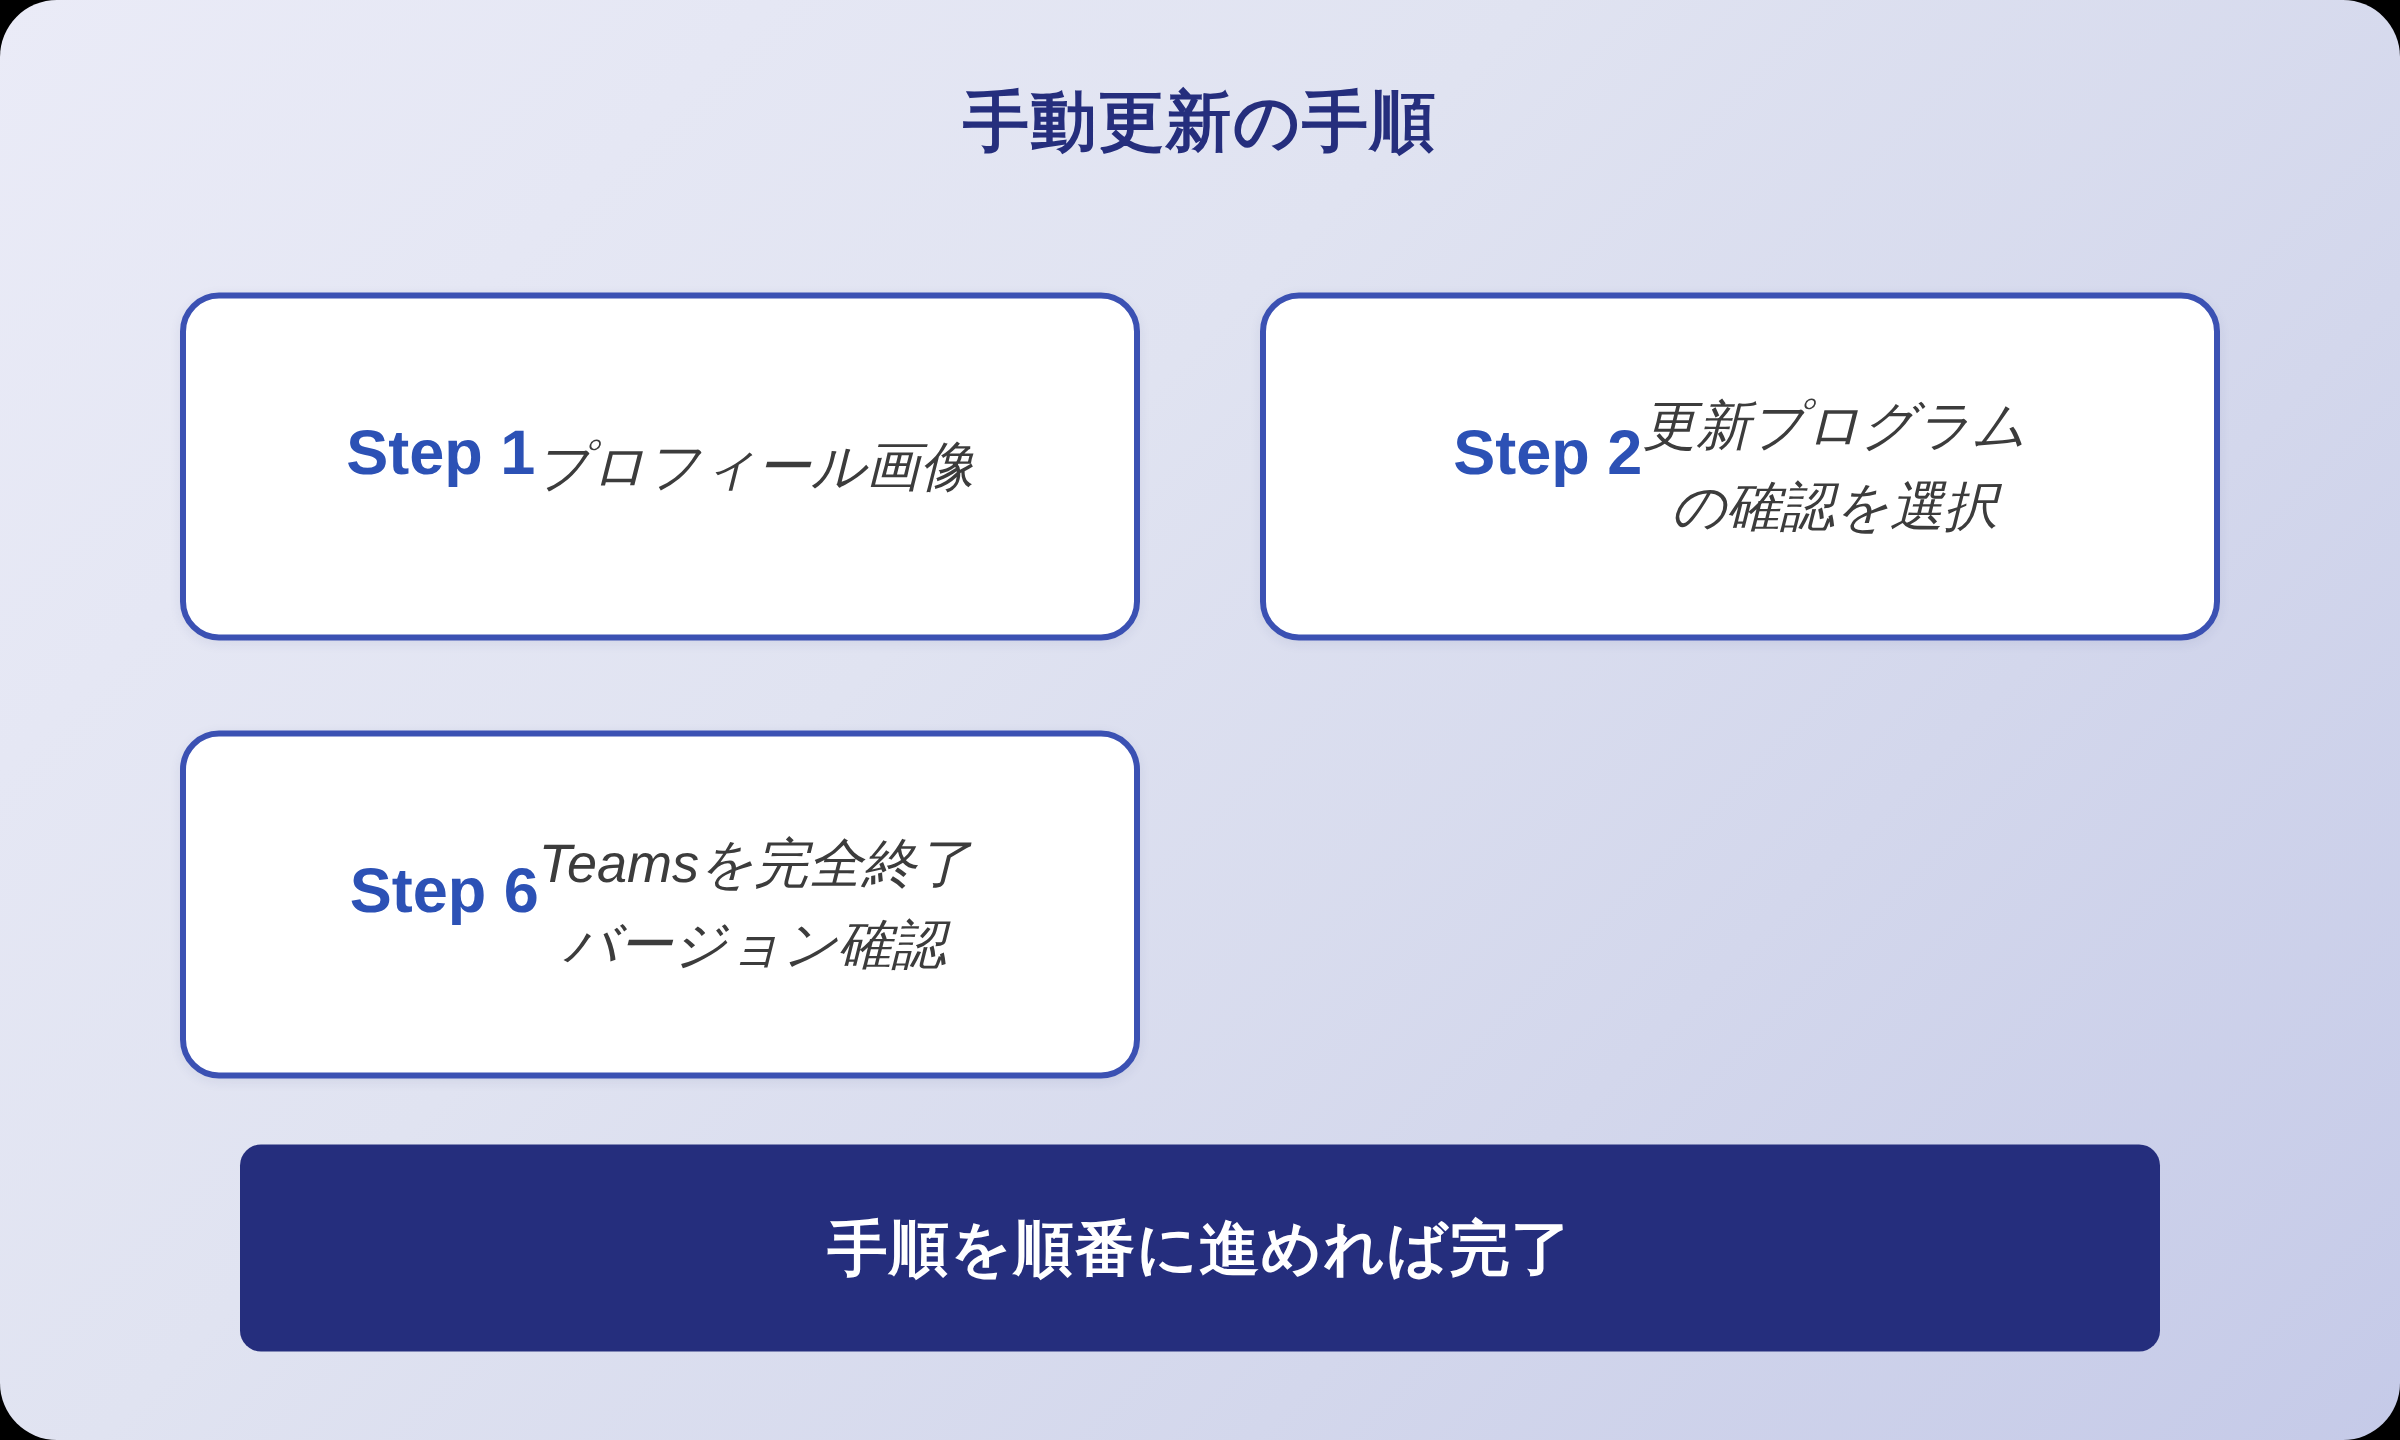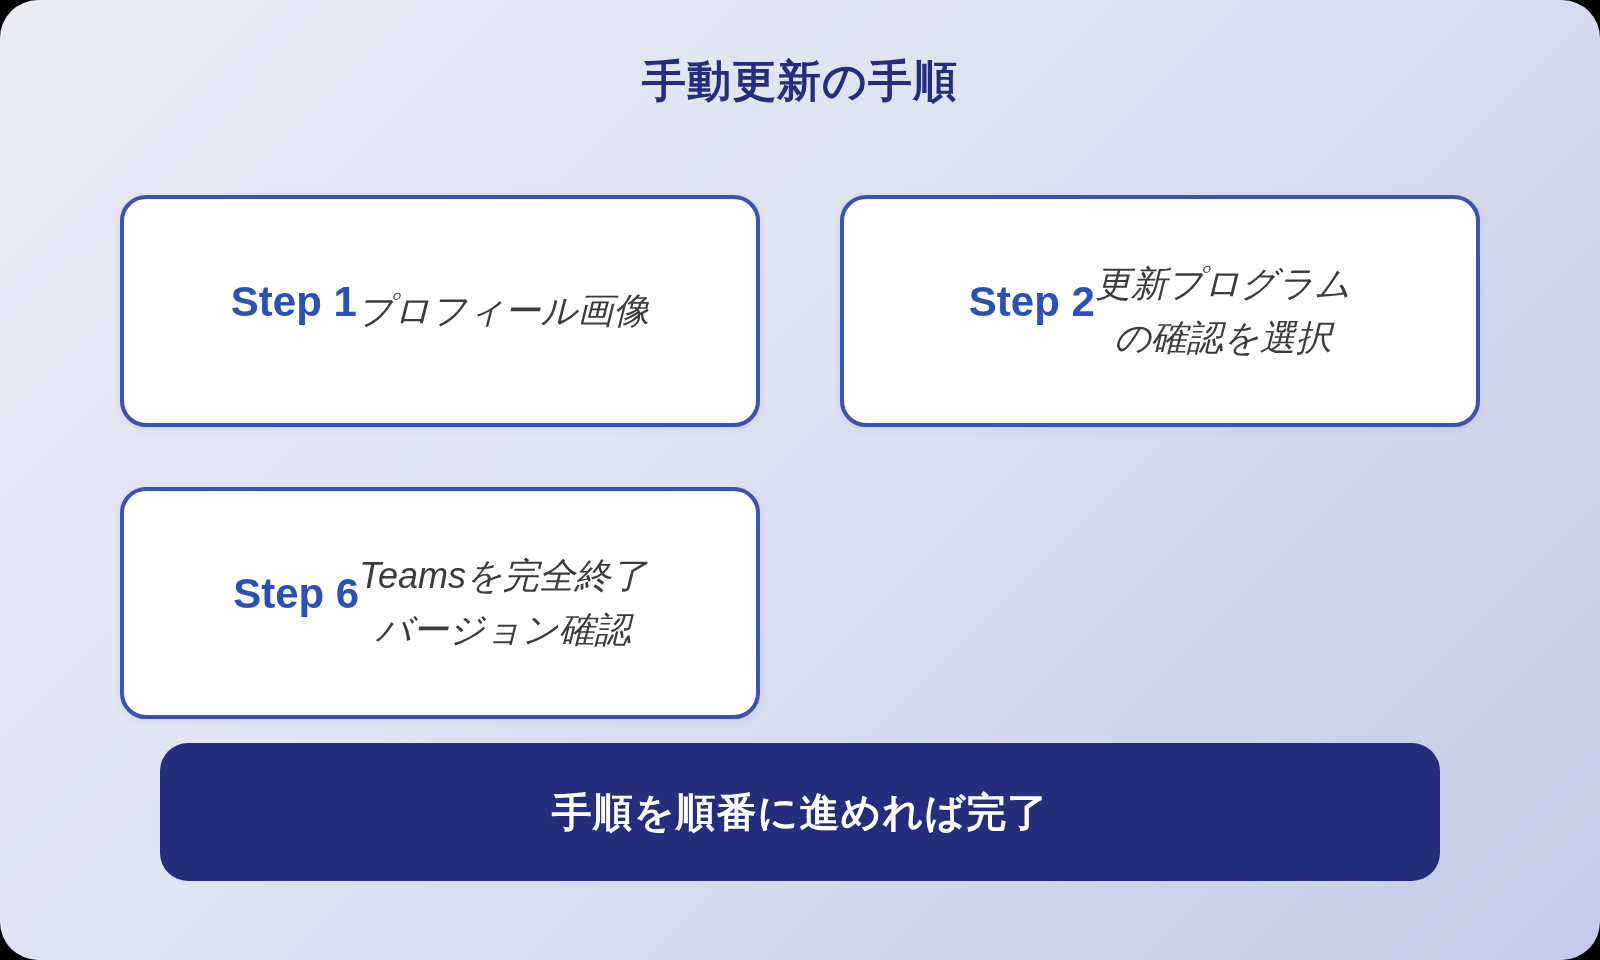--- a/index.html
+++ b/index.html
@@ -49,24 +49,24 @@
   }
   .step-desc {
     font-size: 36px;
     color: #3c3c3c;
     line-height: 1.5;
     text-align: center;
     font-style: italic;
   }
   .step-desc .line { display: block; }
   .footer-banner {
-    margin: 24px 160px 0 160px;
+    margin: 44px 160px 0 160px;
     height: 138px;
     background: #252e7d;
-    border-radius: 28px;
+    border-radius: 14px;
     display: flex;
     align-items: center;
     justify-content: center;
   }
   .footer-text {
     color: #ffffff;
     font-size: 40px;
     font-weight: bold;
     letter-spacing: 1px;
   }

